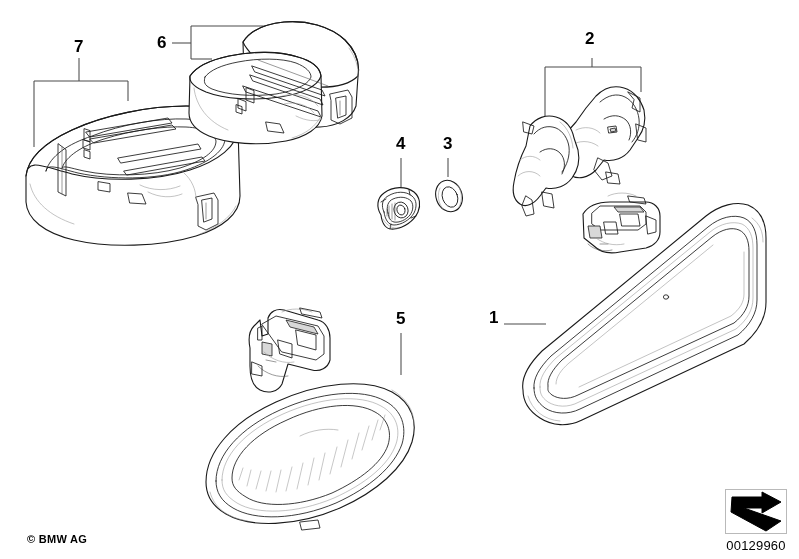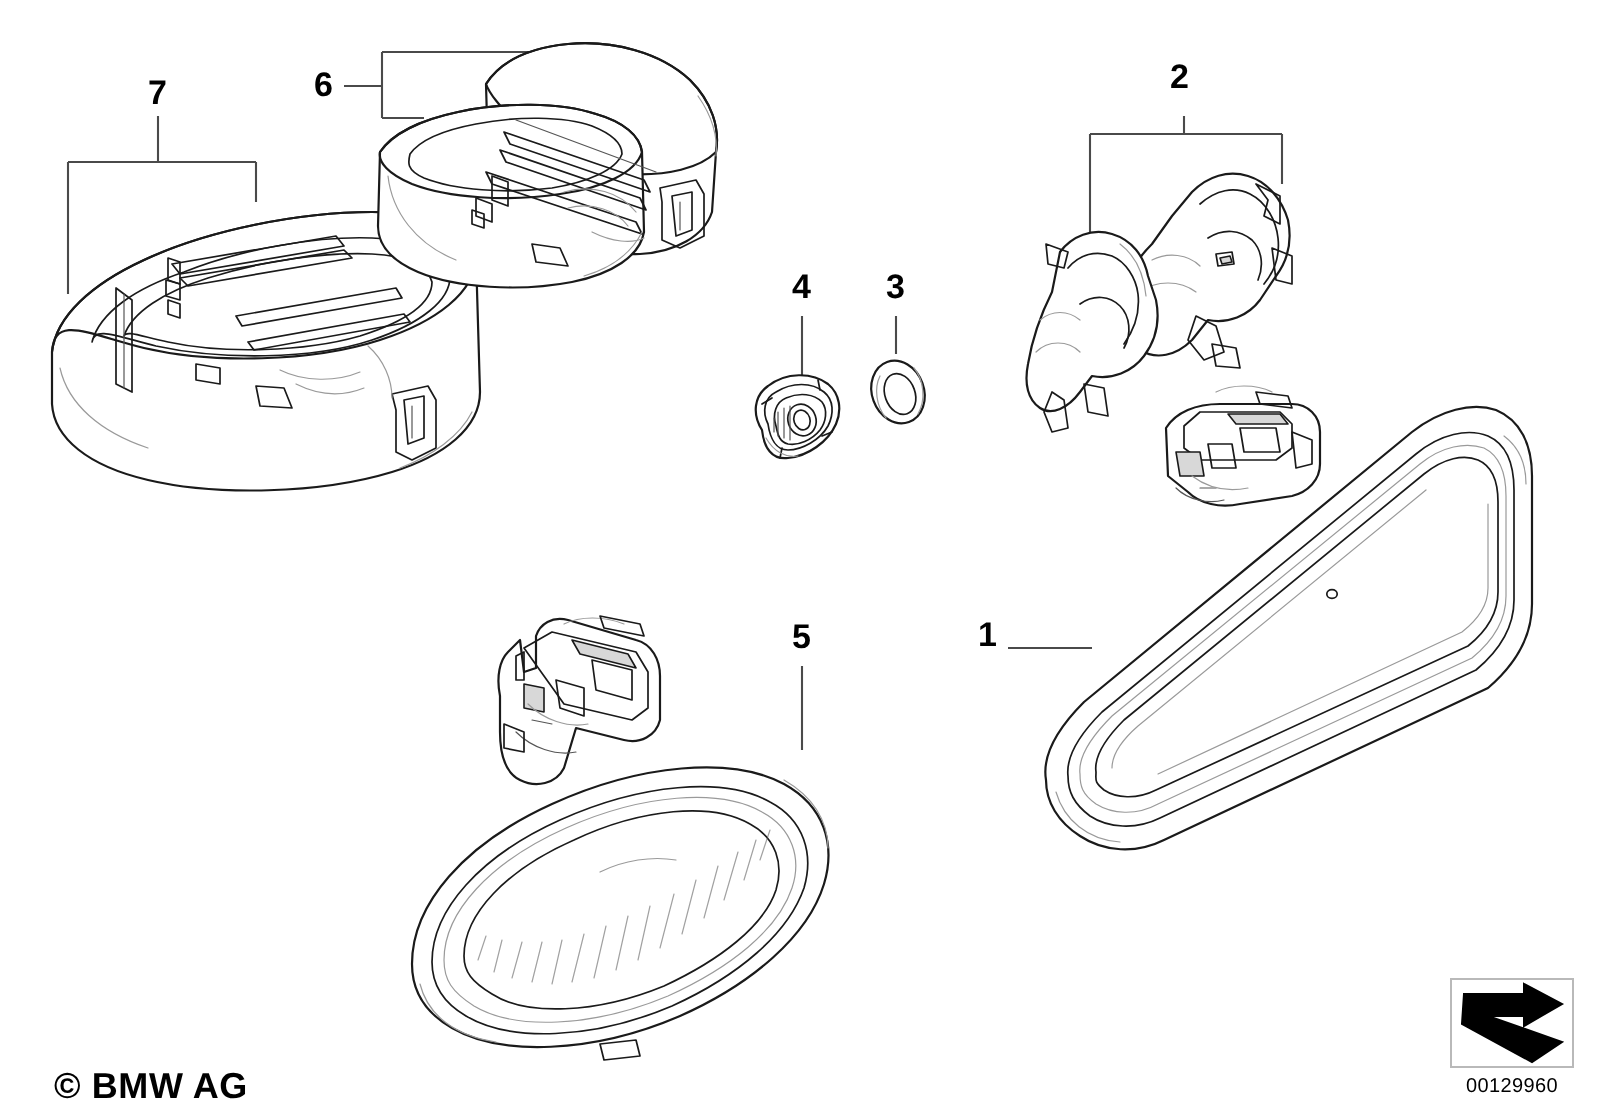--- a/index.html
+++ b/index.html
@@ -2,27 +2,27 @@
 <html><head>
 <meta charset="utf-8">
 <style>
   html,body{margin:0;padding:0;background:#ffffff;}
   body{width:799px;height:559px;overflow:hidden;
        font-family:"Liberation Sans","DejaVu Sans",sans-serif;}
   #sheet{position:relative;width:799px;height:559px;background:#fff;}
   #artboard{position:absolute;left:0;top:0;width:799px;height:559px;}
   .callout{position:absolute;font-weight:bold;font-size:17px;color:#000;
            line-height:1;letter-spacing:0;}
-  #copyright{position:absolute;left:27px;top:533px;font-size:18px;
+  #copyright{position:absolute;left:27px;top:533px;font-size:11px;
              font-weight:bold;color:#000;letter-spacing:.3px;white-space:nowrap;}
   #orient-box{position:absolute;left:725px;top:489px;width:62px;height:45px;
               border:1px solid #b9b9b9;background:#fff;box-sizing:border-box;}
   #orient-svg{position:absolute;left:0;top:0;}
   #diagram-id{position:absolute;left:718px;top:538px;width:76px;text-align:center;
-              font-size:10px;color:#000;letter-spacing:.2px;}
+              font-size:13px;color:#000;letter-spacing:.2px;}
 </style>
 </head>
 <body>
 
 <div id="sheet">
 
   <svg id="artboard" viewBox="0 0 799 559">
     <defs>
       <style>
         .ln{fill:none;stroke:#1a1a1a;stroke-width:1.1;stroke-linejoin:round;stroke-linecap:round;}

